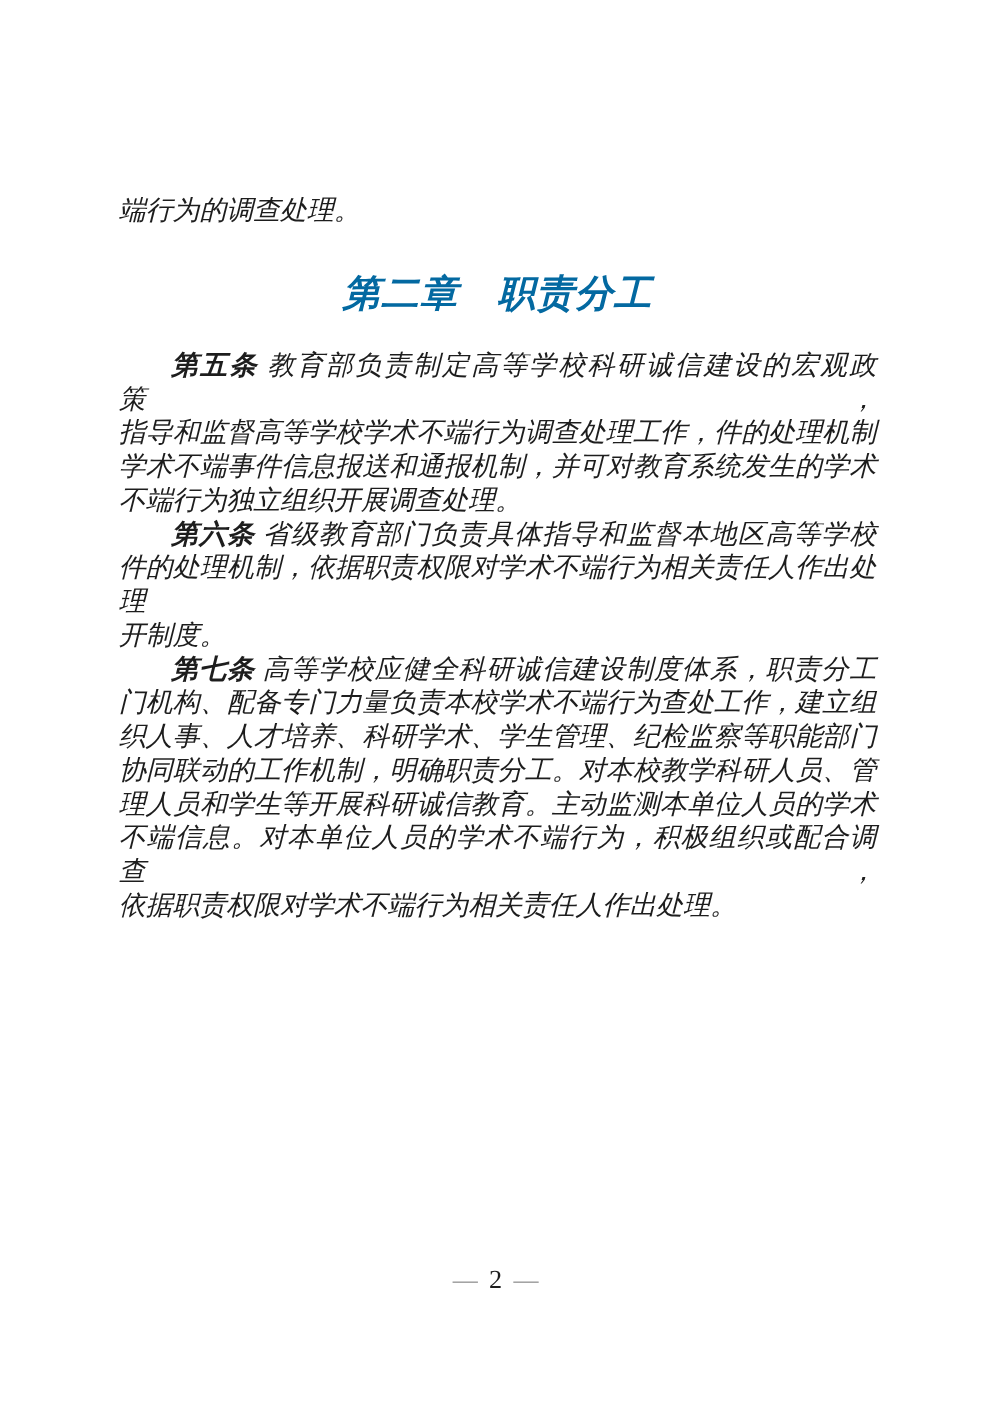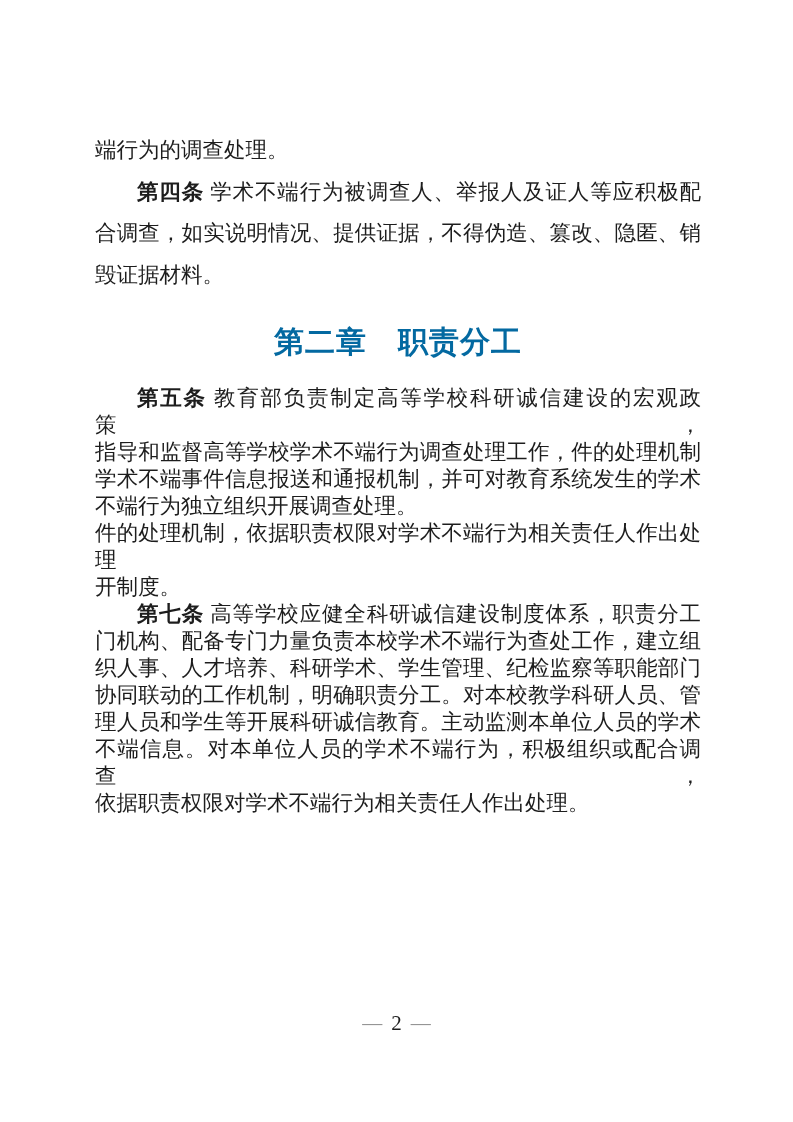--- a/index.html
+++ b/index.html
@@ -11,22 +11,23 @@
     position: relative;
     width: 793px;
     height: 1122px;
     background: #ffffff;
     overflow: hidden;
     font-family: "Liberation Serif", "DejaVu Serif", serif;
   }
   .doc {
     position: absolute;
     left: 95px;
-    top: 130px;
+    top: 148px;
     width: 606px;
+    font-style: italic;
   }
   .block { margin: 0; }
   .tline {
     font-size: 21.5px;
     color: #1d1d1d;
     letter-spacing: 0;
     text-align: justify;
     text-justify: inter-character;
     white-space: normal;
   }
@@ -63,33 +64,29 @@
   }
 </style>
 </head>
 <body>
 
 <div class="page">
   <main class="doc" id="doc">
       <div class="block para-loose">
         <div class="tline last"><span class="plain">端行为的调查处理。</span></div>
       </div>
-      <div class="block para-loose">
-        <div class="tline j indent"><span class="bold">第四条</span><span class="plain"> 学术不端行为被调查人、举报人及证人等应积极配</span></div>
-        <div class="tline j"><span class="plain">合调查，如实说明情况、提供证据，不得伪造、篡改、隐匿、销</span></div>
-        <div class="tline last"><span class="plain">毁证据材料。</span></div>
-      </div>
       <div class="chapter-heading">第二章　职责分工</div>
       <div class="block para-tight">
         <div class="tline j indent"><span class="bold">第五条</span><span class="plain"> 教育部负责制定高等学校科研诚信建设的宏观政策，</span></div>
         <div class="tline j"><span class="plain">指导和监督高等学校学术不端行为调查处理工作，件的处理机制</span></div>
         <div class="tline j"><span class="plain">学术不端事件信息报送和通报机制，并可对教育系统发生的学术</span></div>
         <div class="tline last"><span class="plain">不端行为独立组织开展调查处理。</span></div>
       </div>
       <div class="block para-tight">
+        <div class="tline j indent"><span class="bold">第六条</span><span class="plain"> 省级教育部门负责具体指导和监督本地区高等学校</span></div>
         <div class="tline j"><span class="plain">件的处理机制，依据职责权限对学术不端行为相关责任人作出处理</span></div>
         <div class="tline last"><span class="plain">开制度。</span></div>
       </div>
       <div class="block para-tight">
         <div class="tline j indent"><span class="bold">第七条</span><span class="plain"> 高等学校应健全科研诚信建设制度体系，职责分工</span></div>
         <div class="tline j"><span class="plain">门机构、配备专门力量负责本校学术不端行为查处工作，建立组</span></div>
         <div class="tline j"><span class="plain">织人事、人才培养、科研学术、学生管理、纪检监察等职能部门</span></div>
         <div class="tline j"><span class="plain">协同联动的工作机制，明确职责分工。对本校教学科研人员、管</span></div>
         <div class="tline j"><span class="plain">理人员和学生等开展科研诚信教育。主动监测本单位人员的学术</span></div>
         <div class="tline j"><span class="plain">不端信息。对本单位人员的学术不端行为，积极组织或配合调查，</span></div>

